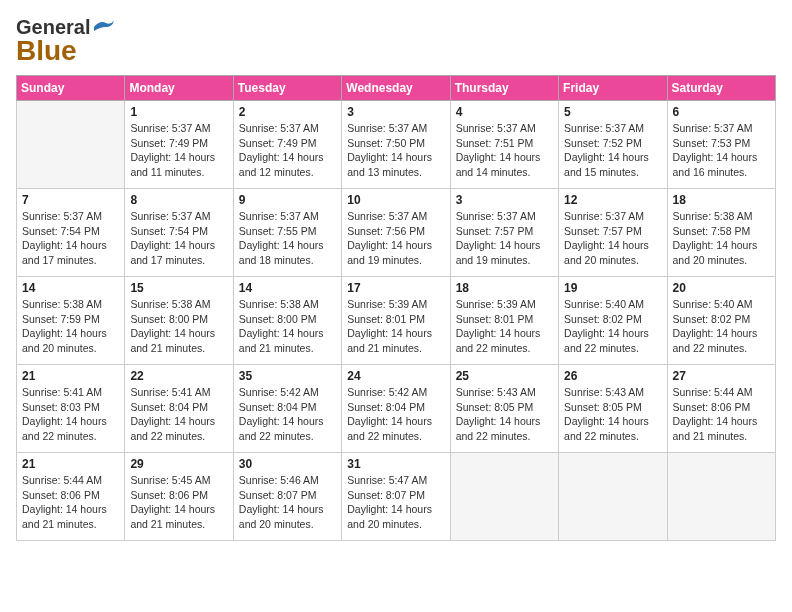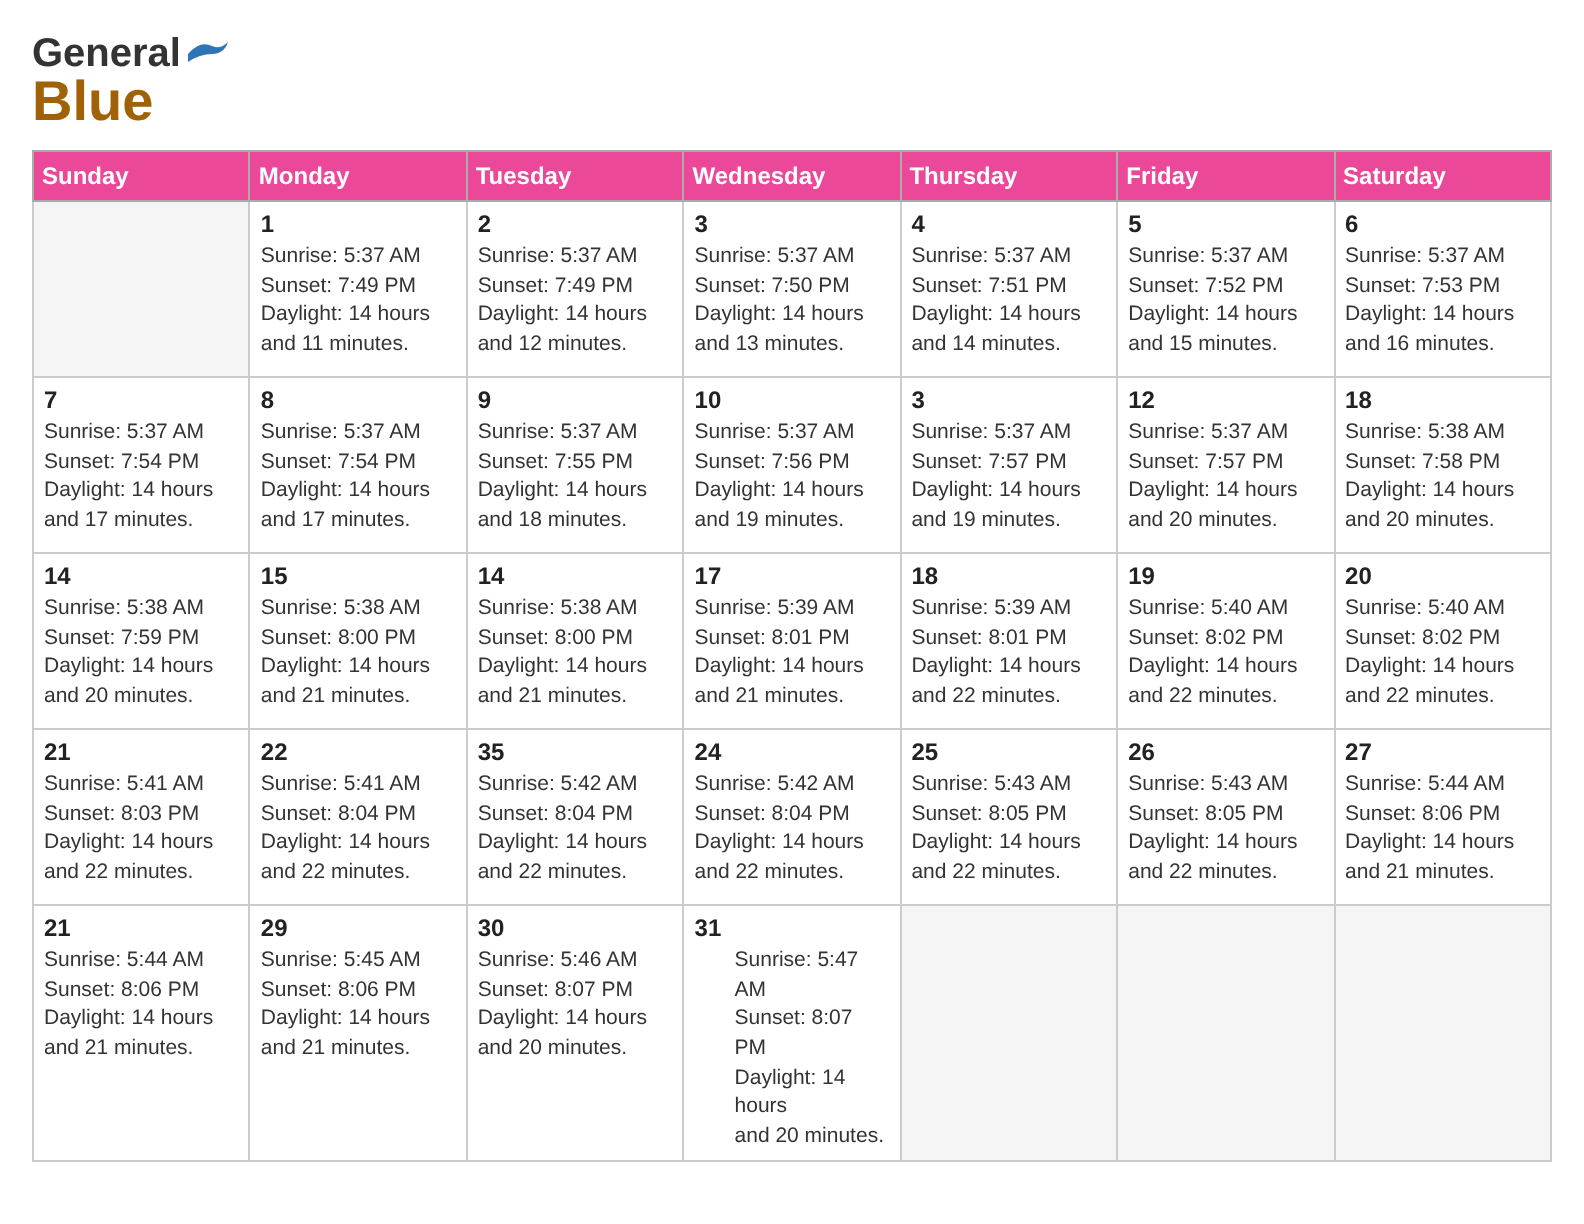--- a/index.html
+++ b/index.html
@@ -326,21 +326,21 @@
         </td>
         <td>
           <span class="day-num">30</span>
           <div class="day-detail" style="white-space: pre-line;">Sunrise: 5:46 AM
 Sunset: 8:07 PM
 Daylight: 14 hours
 and 20 minutes.</div>
         </td>
         <td>
           <span class="day-num">31</span>
-          <div class="day-detail" style="white-space: pre-line; margin-left: 20px;">Sunrise: 5:47 AM
+          <div class="day-detail" style="white-space: pre-line;">Sunrise: 5:47 AM
 Sunset: 8:07 PM
 Daylight: 14 hours
 and 20 minutes.</div>
         </td>
         <td class="empty"></td>
         <td class="empty"></td>
         <td class="empty"></td>
       </tr>
     </tbody>
 </table>

